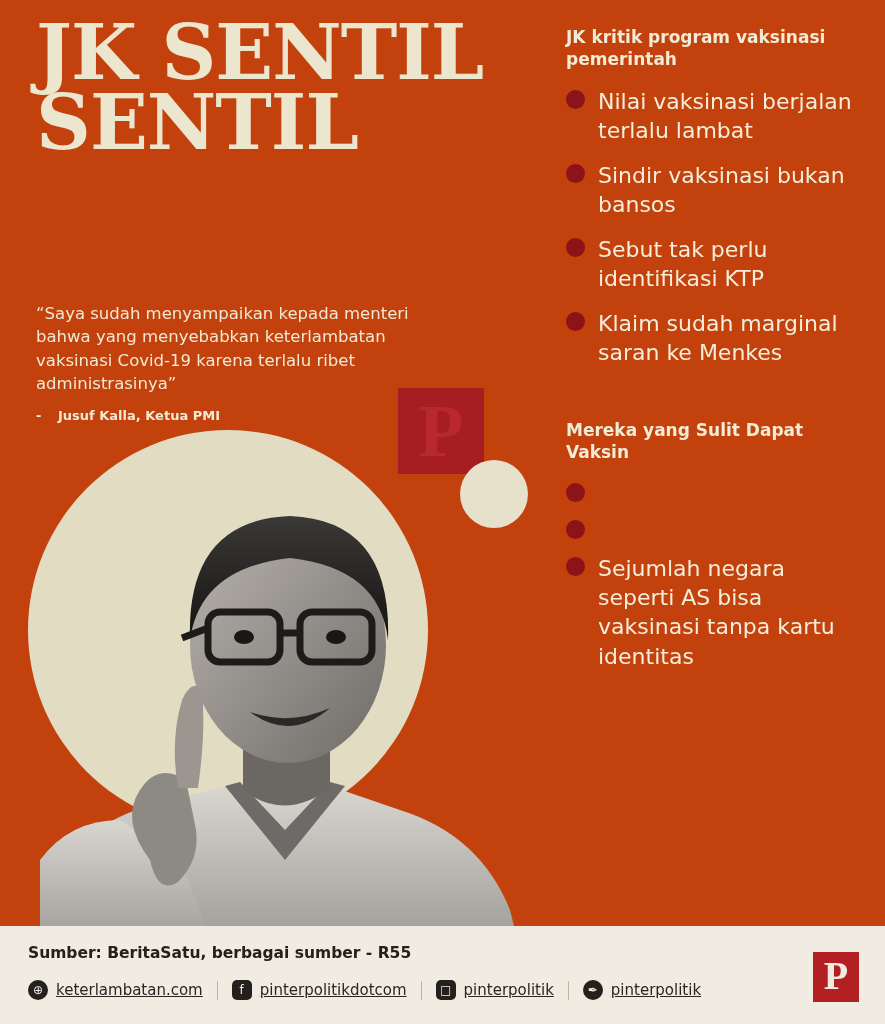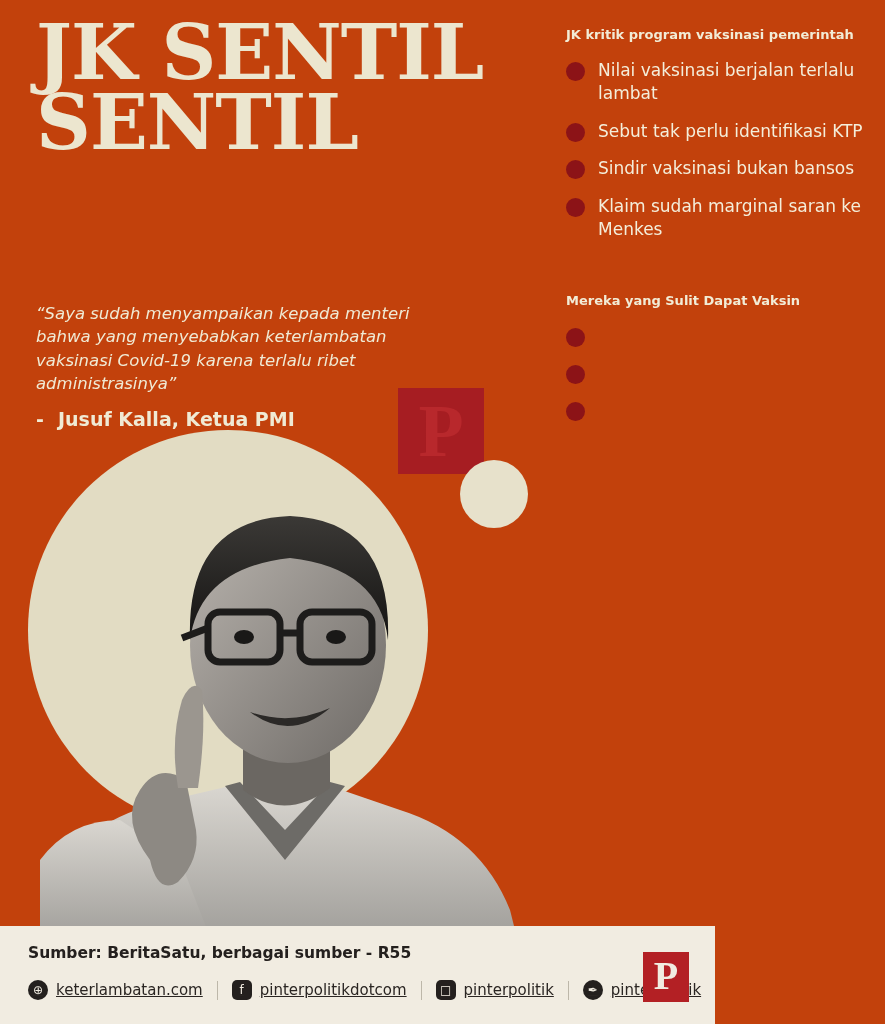--- a/index.html
+++ b/index.html
@@ -76,46 +76,45 @@
 
   
   .quote-block {
     position: absolute;
     left: 36px; top: 302px;
     width: 380px;
     z-index: 6;
   }
   .quote-text {
     font-family: "DejaVu Sans", sans-serif;
-    font-style: italic;
     color: #f0ead4;
     font-size: 16.5px;
     line-height: 1.42;
   }
   .quote-attr {
     margin-top: 12px;
     font-family: "DejaVu Sans", sans-serif;
     font-weight: bold;
     color: #f0ead4;
-    font-size: 19px;
+    font-size: 13px;
   }
   .quote-attr .dash { display: inline-block; width: 22px; }
 
   
   .right-col {
     position: absolute;
     left: 566px; top: 26px;
     width: 300px;
     z-index: 7;
   }
   .sec-title {
     font-family: "DejaVu Sans", sans-serif;
     font-weight: bold;
     color: #f2ecd6;
-    font-size: 13px;
+    font-size: 17px;
     line-height: 1.32;
     margin-bottom: 16px;
   }
   .sec-title.second { margin-top: 0; }
   .bullet-list { list-style: none; }
   .bullet-item {
     display: flex;
     align-items: flex-start;
     margin-bottom: 15px;
   }
@@ -123,30 +122,30 @@
     flex: 0 0 auto;
     width: 19px; height: 19px;
     border-radius: 50%;
     background: #8c1317;
     margin-top: 3px;
     margin-right: 13px;
   }
   .bullet-text {
     font-family: "DejaVu Sans", sans-serif;
     color: #f4eeda;
-    font-size: 17px;
+    font-size: 22px;
     line-height: 1.34;
   }
   .section-gap { height: 36px; }
 
   
   #footer {
     position: absolute;
     left: 0; bottom: 0;
-    width: 715px; height: 98px;
+    width: 885px; height: 98px;
     background: #f1ece1;
     z-index: 10;
   }
   .footer-src {
     position: absolute;
     left: 28px; top: 18px;
     font-family: "DejaVu Sans", sans-serif;
     font-weight: bold;
     font-size: 15.5px;
     color: #24201e;
@@ -270,25 +269,25 @@
 
     <div>
       <div class="sec-title">JK kritik program vaksinasi pemerintah</div>
       <ul class="bullet-list">
         <li class="bullet-item">
           <span class="bullet-dot"></span>
           <span class="bullet-text">Nilai vaksinasi berjalan terlalu lambat</span>
         </li>
         <li class="bullet-item">
           <span class="bullet-dot"></span>
+          <span class="bullet-text">Sindir vaksinasi bukan bansos</span>
+        </li>
+        <li class="bullet-item">
+          <span class="bullet-dot"></span>
           <span class="bullet-text">Sebut tak perlu identifikasi KTP</span>
-        </li>
-        <li class="bullet-item">
-          <span class="bullet-dot"></span>
-          <span class="bullet-text">Sindir vaksinasi bukan bansos</span>
         </li>
         <li class="bullet-item">
           <span class="bullet-dot"></span>
           <span class="bullet-text">Klaim sudah marginal saran ke Menkes</span>
         </li>
       </ul>
     </div>
 
     <div class="section-gap"></div>
 
@@ -296,20 +295,21 @@
       <div class="sec-title second">Mereka yang Sulit Dapat Vaksin</div>
       <ul class="bullet-list">
         <li class="bullet-item">
           <span class="bullet-dot"></span>
         </li>
         <li class="bullet-item">
           <span class="bullet-dot"></span>
         </li>
         <li class="bullet-item">
           <span class="bullet-dot"></span>
+          <span class="bullet-text">Sejumlah negara seperti AS bisa vaksinasi tanpa kartu identitas</span>
         </li>
       </ul>
     </div>
 
   </div>
 
   <div id="footer">
     <div class="footer-src">Sumber: BeritaSatu, berbagai sumber - R55</div>
 
     <div class="footer-social">

